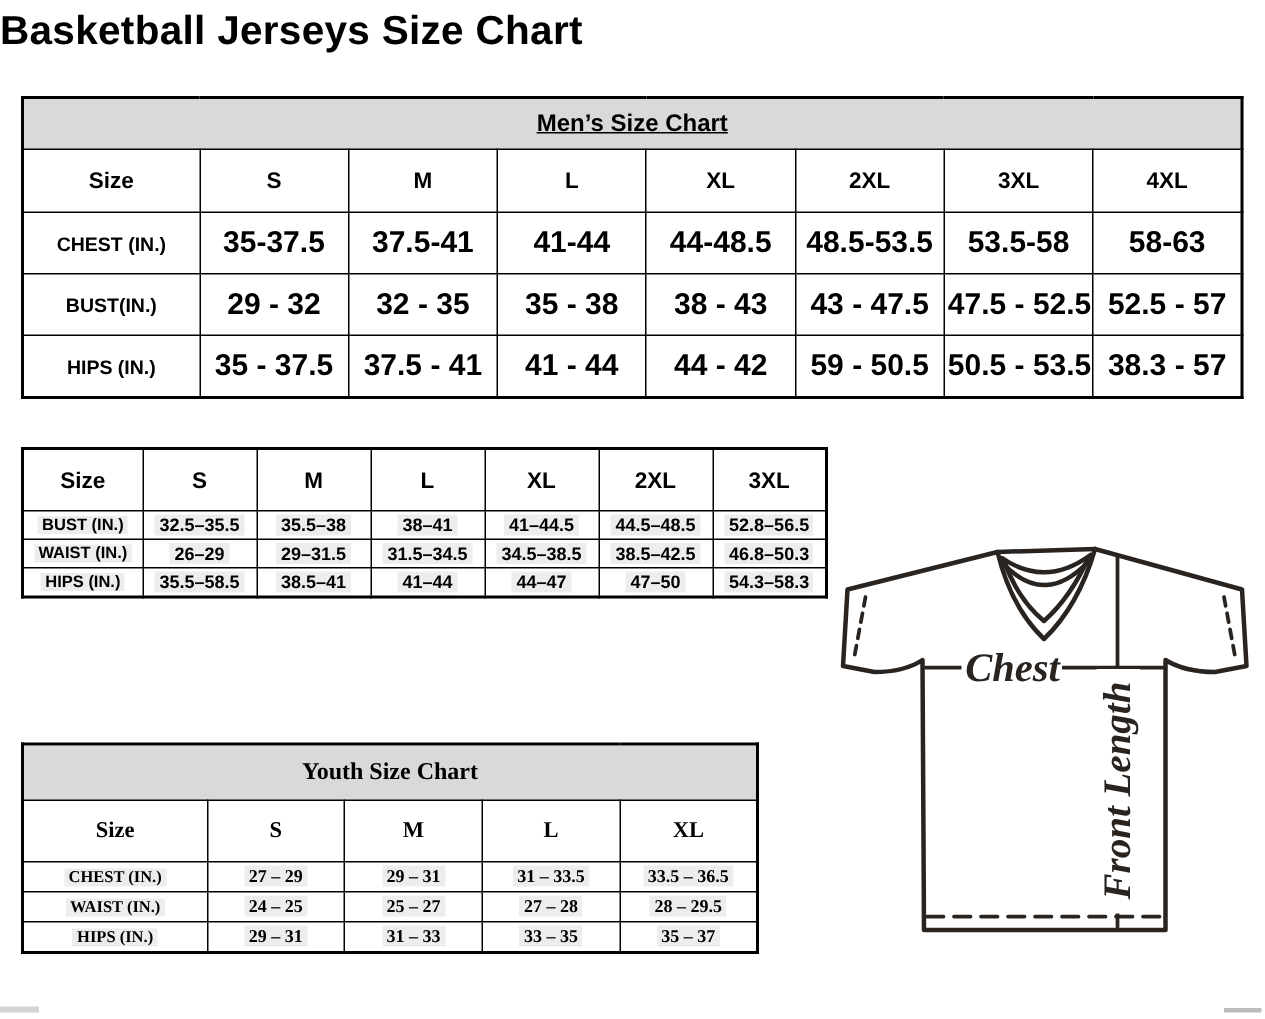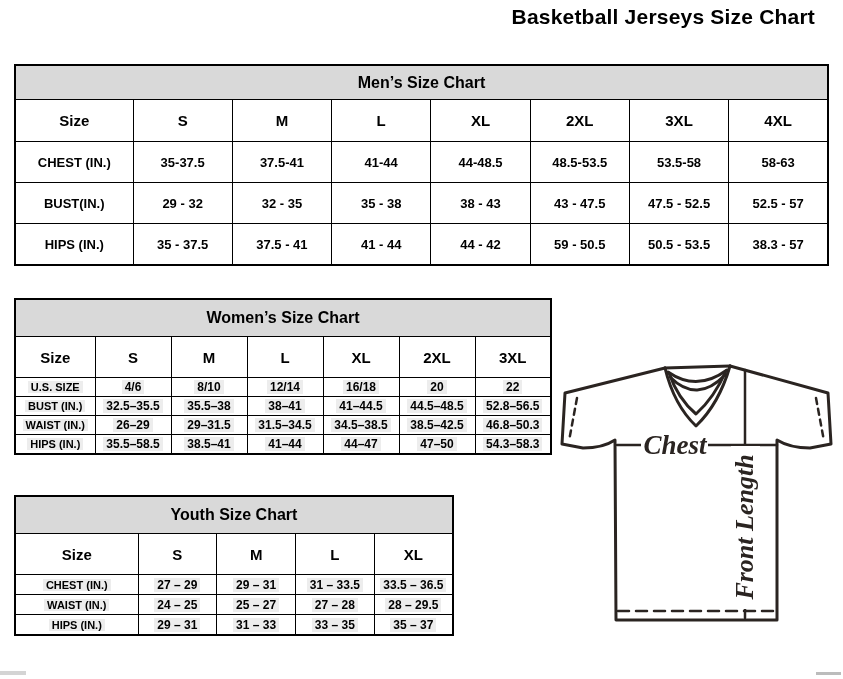--- a/index.html
+++ b/index.html
@@ -4,43 +4,43 @@
 <style>
   :root{
     --band:#d9d9d9; --border:#000000; --hl:#ededed; --line:#2a2421;
   }
   html,body{margin:0;padding:0;}
   body{
     width:843px;height:679px;position:relative;overflow:hidden;background:#fff;
     font-family:"Liberation Sans","DejaVu Sans",sans-serif;color:#000;
   }
   .page-title{
-    position:absolute;top:5px;left:0;width:815px;text-align:right;
-    font-size:21px;font-weight:bold;letter-spacing:0.2px;
+    position:absolute;top:5px;left:0;width:815px;text-align:left;
+    font-size:27px;font-weight:bold;letter-spacing:0.2px;
   }
   table{
     position:absolute;border-collapse:collapse;table-layout:fixed;background:#fff;
     border:2px solid var(--border);
   }
   th,td{
     border:1px solid var(--border);text-align:center;vertical-align:middle;
     font-weight:bold;padding:0 2px;overflow:hidden;white-space:nowrap;
   }
   .band{background:var(--band);font-size:16px;border-bottom:1px solid var(--border);}
   
   .mens{left:14px;top:64px;width:815px;}
-  .mens .band{height:33px;}
+  .mens .band{height:33px;text-decoration:underline;}
   .mens .sizerow th{height:41px;font-size:15px;}
-  .mens tr.datarow th,.mens tr.datarow td{height:40px;font-size:13px;}
+  .mens tr.datarow th,.mens tr.datarow td{height:40px;font-size:20px;}
   .mens tr.datarow th{font-size:13px;}
   
   .womens{left:14px;top:298px;width:538px;}
   .womens .band{height:36px;}
   
-  .youth{left:14px;top:495px;width:440px;}
+  .youth{left:14px;top:495px;width:492px;font-family:Liberation Serif, serif;}
   .youth .band{height:36px;}
   .compact .sizerow th{height:40px;font-size:15px;}
   .compact tr.datarow th,.compact tr.datarow td{height:18px;font-size:12px;padding:0;}
   .youth tr.datarow th,.youth tr.datarow td{height:19px;}
   .compact tr.datarow th{font-size:11px;}
   .compact tr.datarow .hl{background:var(--hl);padding:0 3px;}
   col.labelcol{width:118px;}
   .womens col.labelcol{width:80px;}
   .youth col.labelcol{width:123px;}
   .jersey-wrap{position:absolute;left:550px;top:348px;width:293px;height:300px;}
@@ -115,42 +115,30 @@
     <colgroup>
       <col class="labelcol">
       <col>
       <col>
       <col>
       <col>
       <col>
       <col>
     </colgroup>
     <tbody>
-      <tr>
-        <th colspan="7" class="band">Women’s Size Chart</th>
-      </tr>
       <tr class="sizerow">
         <th>Size</th>
         <th>S</th>
         <th>M</th>
         <th>L</th>
         <th>XL</th>
         <th>2XL</th>
         <th>3XL</th>
       </tr>
       <tr class="datarow">
-        <th><span class="hl">U.S. SIZE</span></th>
-        <td><span class="hl">4/6</span></td>
-        <td><span class="hl">8/10</span></td>
-        <td><span class="hl">12/14</span></td>
-        <td><span class="hl">16/18</span></td>
-        <td><span class="hl">20</span></td>
-        <td><span class="hl">22</span></td>
-      </tr>
-      <tr class="datarow">
         <th><span class="hl">BUST (IN.)</span></th>
         <td><span class="hl">32.5–35.5</span></td>
         <td><span class="hl">35.5–38</span></td>
         <td><span class="hl">38–41</span></td>
         <td><span class="hl">41–44.5</span></td>
         <td><span class="hl">44.5–48.5</span></td>
         <td><span class="hl">52.8–56.5</span></td>
       </tr>
       <tr class="datarow">
         <th><span class="hl">WAIST (IN.)</span></th>

